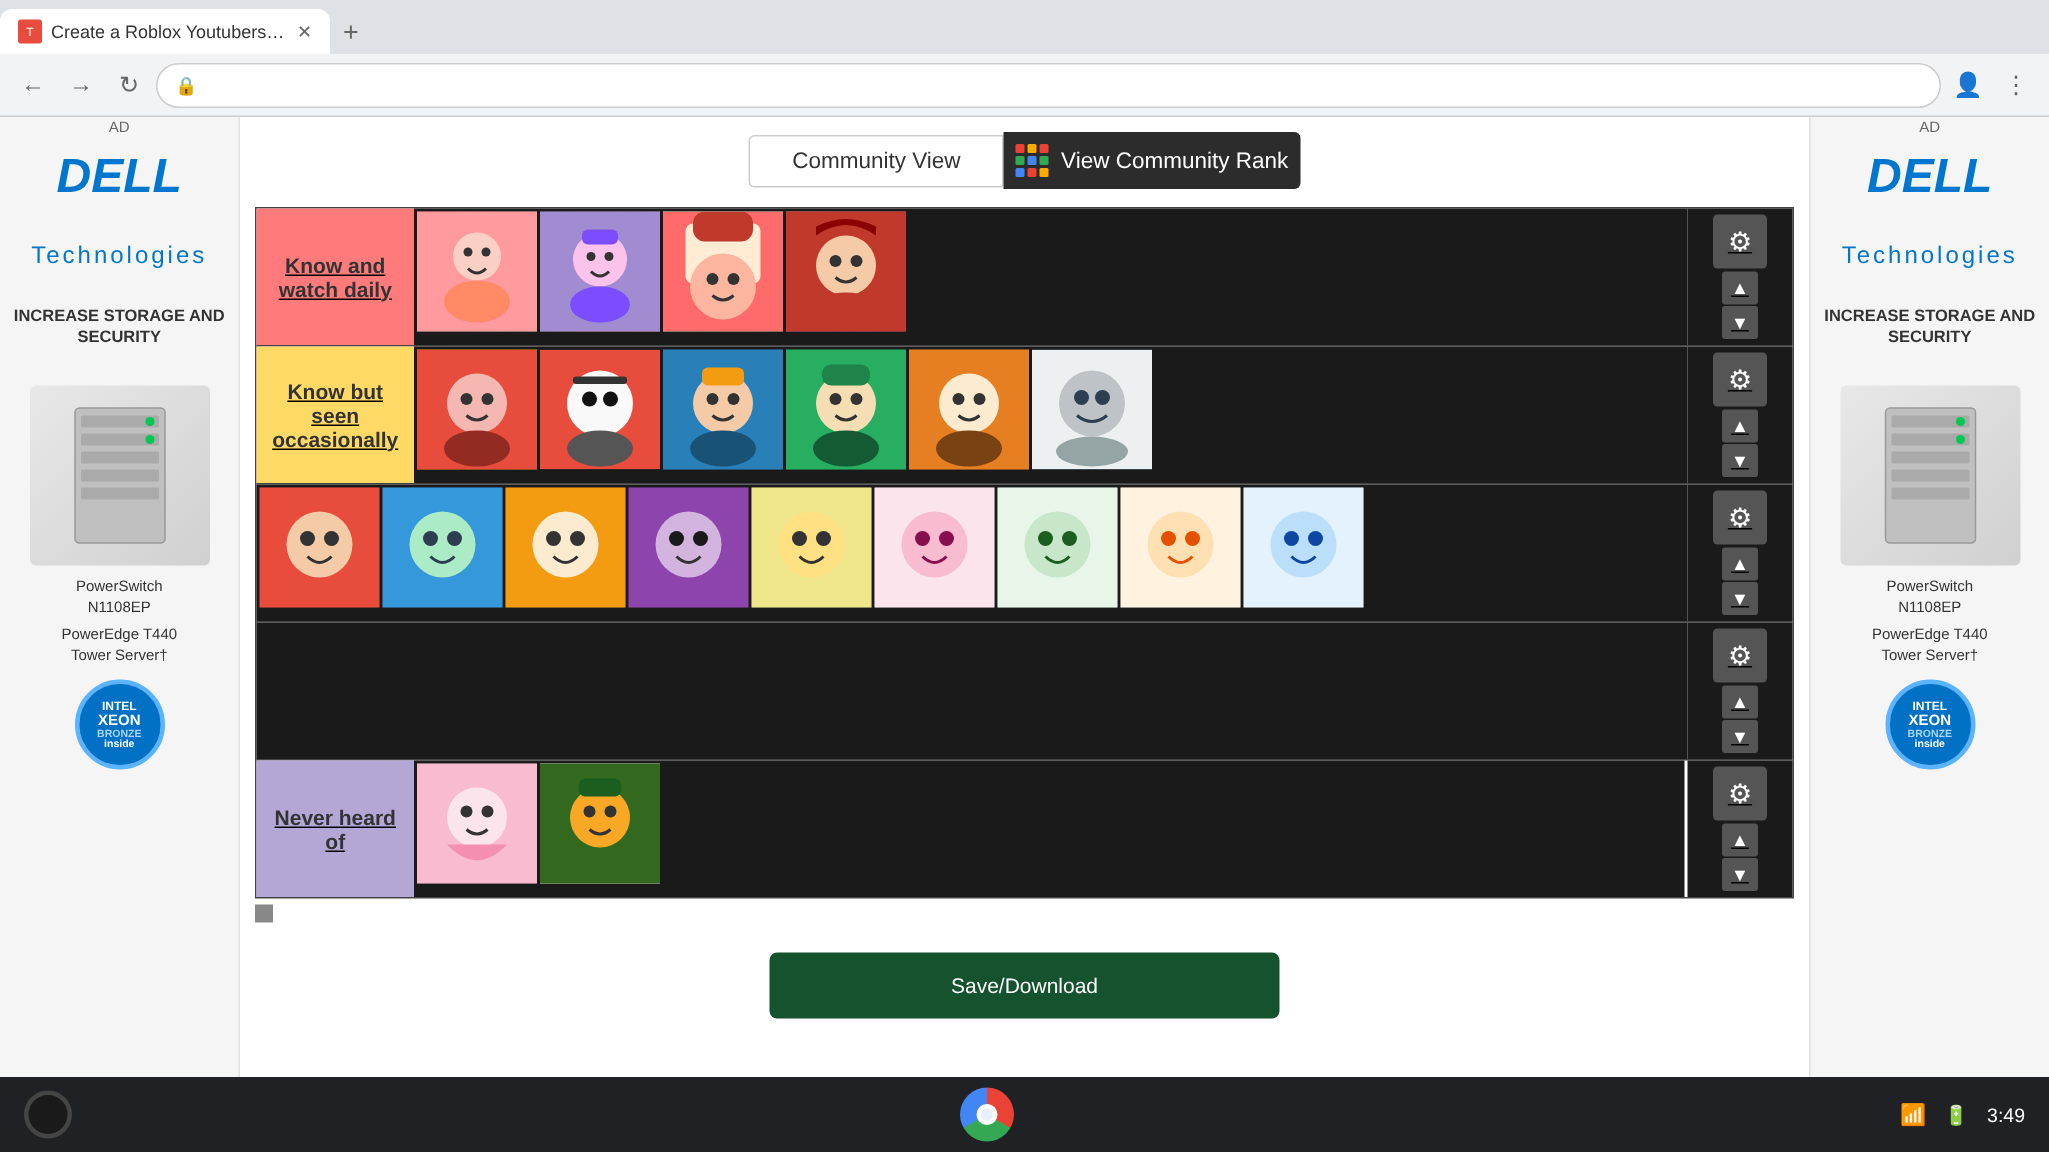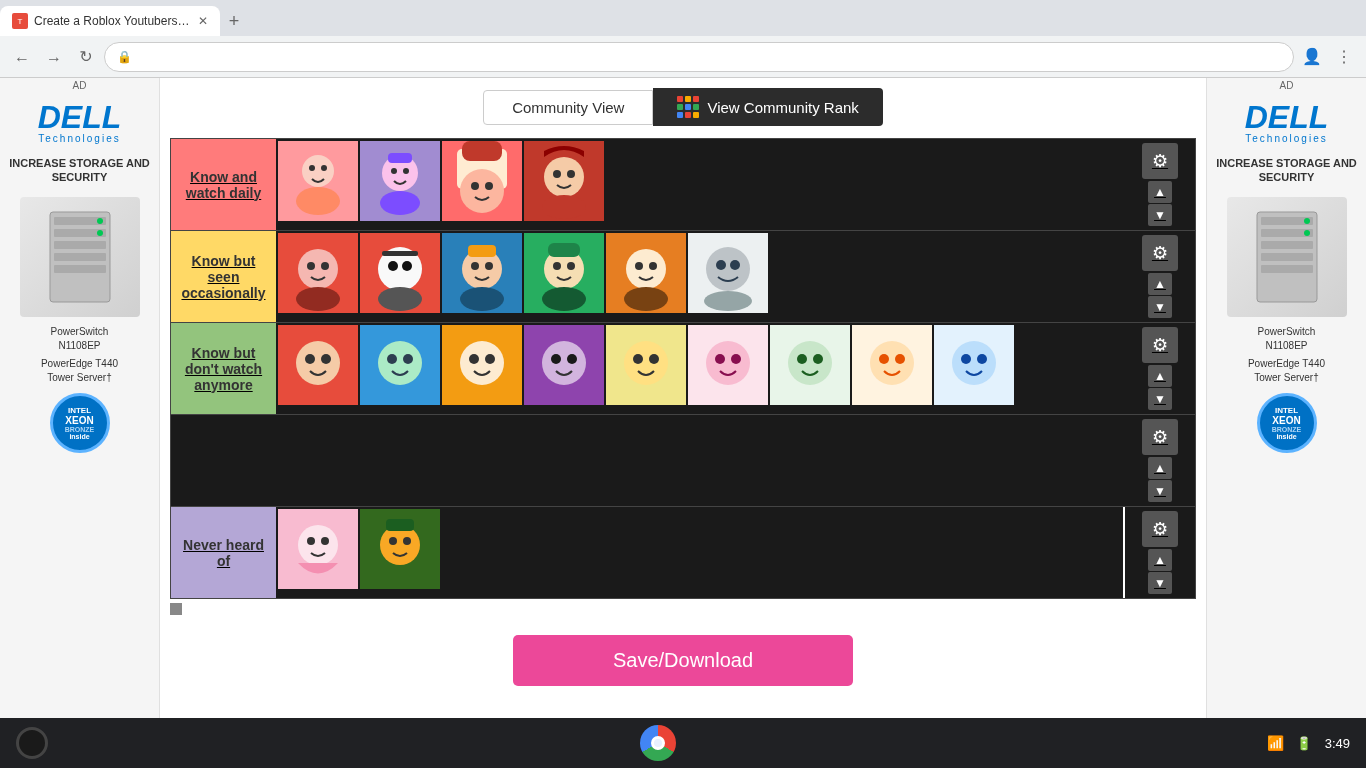--- a/index.html
+++ b/index.html
@@ -22,21 +22,21 @@
 
     
     .page-content { background: white; height: calc(768px - 78px - 50px); display: flex; position: relative; }
     .ad-left { width: 160px; background: #f5f5f5; border-right: 1px solid #e0e0e0; overflow: hidden; }
     .ad-right { width: 160px; background: #f5f5f5; border-left: 1px solid #e0e0e0; overflow: hidden; }
     .main-area { flex: 1; display: flex; flex-direction: column; align-items: center; padding: 10px; overflow-y: auto; background: white; }
 
     
     .toolbar { display: flex; align-items: center; justify-content: center; gap: 0; margin-bottom: 12px; width: 100%; }
     .quadrant-btn { padding: 8px 28px; border: 1px solid #ccc; background: white; font-size: 15px; color: #333; cursor: pointer; border-radius: 4px 0 0 4px; }
-    .community-btn { padding: 8px 24px; border: none; background: #2c2c2c; color: white; font-size: 15px; cursor: pointer; border-radius: 0 4px 4px 0; display: flex; align-items: center; gap: 8px; justify-content: center; }
+    .community-btn { padding: 8px 8px; border: none; background: #2c2c2c; color: white; font-size: 15px; cursor: pointer; border-radius: 0 4px 4px 0; display: flex; align-items: center; gap: 8px; justify-content: center; }
     .grid-icon { display: grid; grid-template-columns: repeat(3, 6px); gap: 2px; }
     .grid-dot { width: 6px; height: 6px; background: #e74c3c; border-radius: 1px; }
     .grid-dot:nth-child(4) { background: #f39c12; }
     .grid-dot:nth-child(7) { background: #27ae60; }
 
     
     .tier-list { width: 100%; border: 1px solid #444; text-decoration: underline; }
     .tier-row { display: flex; min-height: 85px; border-bottom: 1px solid #444; }
     .tier-row:last-child { border-bottom: none; }
     .tier-label { width: 105px; min-width: 105px; display: flex; align-items: center; justify-content: center; text-align: center; font-size: 14px; font-weight: bold; color: #333; padding: 8px; }
@@ -47,28 +47,28 @@
     .arrow-btn { width: 24px; height: 22px; background: #555; border: none; color: white; cursor: pointer; font-size: 12px; display: flex; align-items: center; justify-content: center; border-radius: 2px; }
 
     
     .row-daily .tier-label { background: #ff7b7b; }
     .row-occasionally .tier-label { background: #ffd966; }
     .row-dont-watch .tier-label { background: #93c47d; }
     .row-seen .tier-label { background: #76a5af; }
     .row-never .tier-label { background: #b4a7d6; }
 
     
-    .save-btn { margin-top: 16px; background: #ec4899; color: white; border: none; padding: 14px 60px; font-size: 20px; border-radius: 5px; cursor: pointer; width: 340px; }
+    .save-btn { margin-top: 16px; background: #14532d; color: white; border: none; padding: 14px 60px; font-size: 14px; border-radius: 5px; cursor: pointer; width: 340px; }
 
     
     .ad-label { font-size: 10px; color: #666; text-align: center; padding: 2px; }
     .dell-ad { padding: 8px; text-align: center; }
     .dell-logo { font-size: 32px; font-weight: bold; color: #0076ce; font-style: italic; line-height: 1; }
-    .dell-sub { font-size: 10px; color: #0076ce; letter-spacing: 2px; margin-bottom: 6px; }
-    .dell-tagline { font-size: 11px; font-weight: bold; color: #333; line-height: 1.3; margin: 12px 0; }
+    .dell-sub { font-size: 16px; color: #0076ce; letter-spacing: 2px; margin-bottom: 6px; margin-top: 29px; }
+    .dell-tagline { font-size: 11px; font-weight: bold; color: #333; line-height: 1.3; margin: 24px 0; }
     .dell-server { width: 120px; height: 120px; background: linear-gradient(135deg, #e8e8e8, #d0d0d0); margin: 8px auto; border-radius: 4px; display: flex; align-items: center; justify-content: center; font-size: 10px; color: #666; }
     .dell-info { font-size: 10px; color: #333; margin-top: 4px; line-height: 1.4; }
     .intel-badge { width: 60px; height: 60px; background: #0071c5; border-radius: 50%; margin: 8px auto; display: flex; flex-direction: column; align-items: center; justify-content: center; color: white; font-size: 9px; font-weight: bold; border: 3px solid #5cb3ff; }
 
     
     .taskbar { position: fixed; bottom: 0; width: 1366px; height: 50px; background: #202124; display: flex; align-items: center; justify-content: space-between; padding: 0 16px; }
     .taskbar-left { display: flex; align-items: center; gap: 8px; }
     .taskbar-circle { width: 32px; height: 32px; border-radius: 50%; border: 3px solid #444; background: #1a1a1a; display: flex; align-items: center; justify-content: center; color: white; font-size: 12px; }
     .taskbar-center { display: flex; align-items: center; justify-content: center; }
     .chrome-icon { width: 36px; height: 36px; border-radius: 50%; background: conic-gradient(#ea4335 0deg 120deg, #34a853 120deg 240deg, #4285f4 240deg 360deg); position: relative; display: flex; align-items: center; justify-content: center; }
@@ -293,23 +293,20 @@
         <div class="tier-controls">
           <button class="gear-btn">⚙</button>
           <div class="arrow-group">
             <button class="arrow-btn">▲</button>
             <button class="arrow-btn">▼</button>
           </div>
         </div>
       </div>
 
       <div class="tier-row row-dont-watch">
-        <div class="tier-label" style="background:#93c47d;">
-          <span>Know but don't watch anymore</span>
-        </div>
         <div class="tier-items">
           <div class="avatar-box" style="background:#e74c3c;">
             <svg width="80" height="80" viewBox="0 0 80 80">
               <rect width="80" height="80" fill="#e74c3c"></rect>
               <circle cx="40" cy="38" r="22" fill="#f5cba7"></circle>
               <circle cx="32" cy="34" r="5" fill="#333"></circle>
               <circle cx="48" cy="34" r="5" fill="#333"></circle>
               <path d="M32 46 Q40 54 48 46" stroke="#333" stroke-width="2" fill="none"></path>
             </svg>
           </div>

